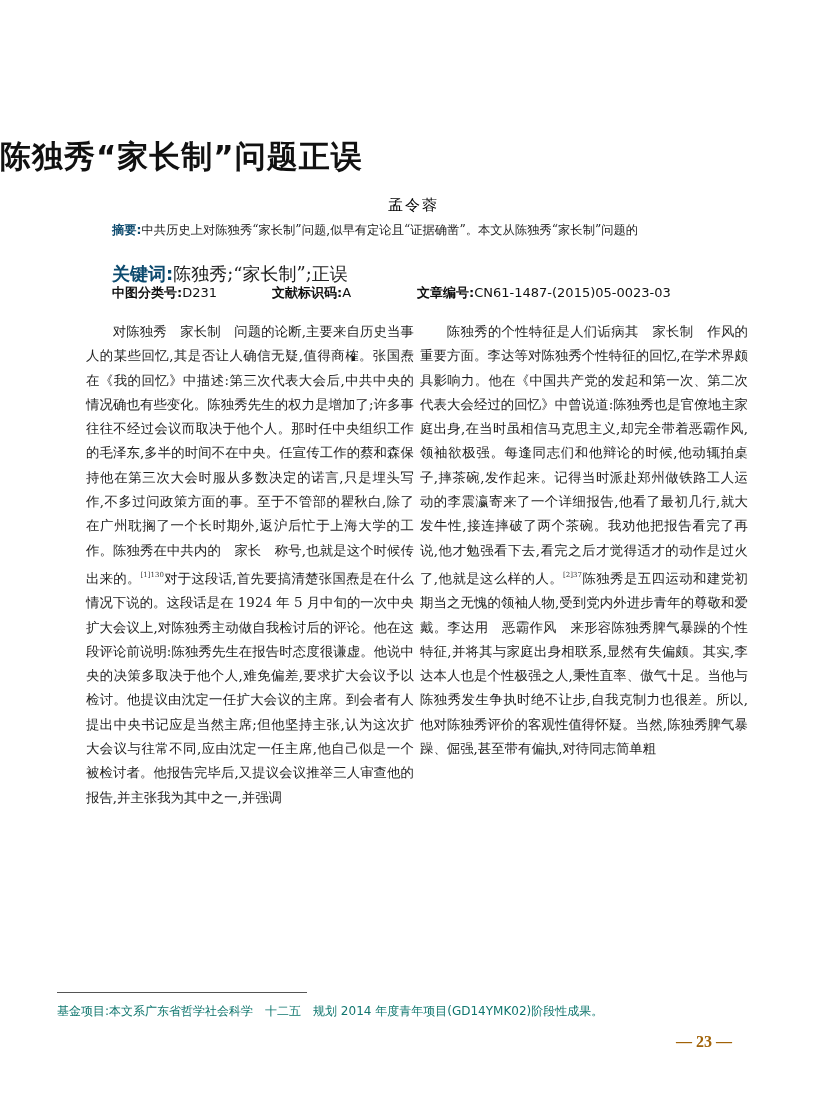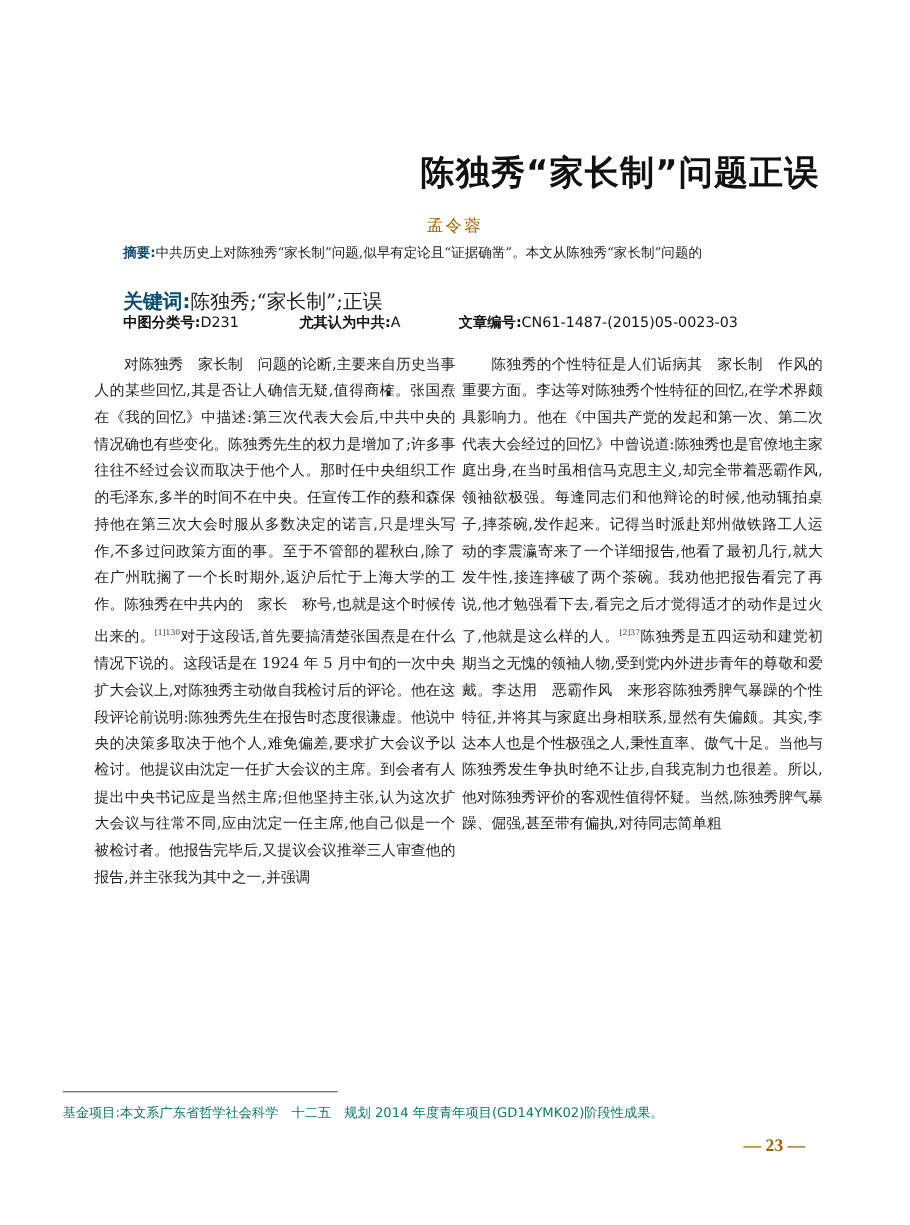--- a/index.html
+++ b/index.html
@@ -1,22 +1,22 @@
 <!DOCTYPE html>
 <html><head>
 <meta charset="utf-8">
 <style>
   html, body { margin: 0; padding: 0; background: #ffffff; }
   body { width: 827px; height: 1114px; position: relative; overflow: hidden; color: #1a1a1a;
          font-family: "DejaVu Serif", "Liberation Serif", serif; }
-  .title { position: absolute; top: 136px; left: 0; width: 745px; text-align: right;
+  .title { position: absolute; top: 136px; left: 0; width: 745px; text-align: left;
            font-family: "DejaVu Sans", "Liberation Sans", sans-serif; font-weight: bold;
            font-size: 31px; letter-spacing: 1px; color: #111; }
   .author { position: absolute; top: 196px; left: 0; width: 827px; text-align: center;
-            font-size: 15px; color: #a16207; letter-spacing: 2px; }
+            font-size: 15px; color: #000000; letter-spacing: 2px; }
   .abstract { position: absolute; top: 221px; left: 112px; width: 630px; font-size: 12.3px;
               line-height: 19px; color: #222; }
   .abstract .a1 { text-indent: 0; white-space: nowrap; }
   .abstract .a2 { margin-left: -10px; white-space: nowrap; }
   .lbl { font-family: "DejaVu Sans", "Liberation Sans", sans-serif; font-weight: bold; color: #0c4a6e; }
   .kw { position: absolute; top: 262px; left: 112px; font-size: 18px; color: #222; white-space: nowrap; }
   .cls { position: absolute; top: 284px; left: 112px; width: 640px; font-size: 13px; color: #111;
          font-family: "DejaVu Sans", "Liberation Sans", sans-serif; white-space: nowrap; }
   .cls span.item { display: inline-block; }
   .cls .i1 { width: 160px; }
@@ -40,21 +40,21 @@
 <div class="title">陈独秀“家长制”问题正误</div>
 <div class="author">孟令蓉</div>
 
 <div class="abstract">
   <div class="a1"><span class="lbl">摘要:</span><span>中共历史上对陈独秀“家长制”问题,似早有定论且“证据确凿”。本文从陈独秀“家长制”问题的</span></div>
 </div>
 
 <div class="kw"><span class="lbl">关键词:</span><span>陈独秀;“家长制”;正误</span></div>
 
 <div class="cls">
-  <span class="item i1"><b>中图分类号:</b><span>D231</span></span><span class="item i2"><b>尤其认为中共:</b><span>A</span></span><span class="item"><b>文章编号:</b><span>CN61-1487-(2015)05-0023-03</span></span>
+  <span class="item i1"><b>中图分类号:</b><span>D231</span></span><span class="item i2"><b>文献标识码:</b><span>A</span></span><span class="item"><b>文章编号:</b><span>CN61-1487-(2015)05-0023-03</span></span>
 </div>
 
 <div class="col left">
   <p class="indent"><span>对陈独秀　家长制　问题的论断,主要来自历史当事人的某些回忆,其是否让人确信无疑,值得商榷。张国焘在《我的回忆》中描述:第三次代表大会后,中共中央的情况确也有些变化。陈独秀先生的权力是增加了;许多事往往不经过会议而取决于他个人。那时任中央组织工作的毛泽东,多半的时间不在中央。任宣传工作的蔡和森保持他在第三次大会时服从多数决定的诺言,只是埋头写作,不多过问政策方面的事。至于不管部的瞿秋白,除了在广州耽搁了一个长时期外,返沪后忙于上海大学的工作。陈独秀在中共内的　家长　称号,也就是这个时候传出来的。</span><sup>[1]130</sup><span>对于这段话,首先要搞清楚张国焘是在什么情况下说的。这段话是在 1924 年 5 月中旬的一次中央扩大会议上,对陈独秀主动做自我检讨后的评论。他在这段评论前说明:陈独秀先生在报告时态度很谦虚。他说中央的决策多取决于他个人,难免偏差,要求扩大会议予以检讨。他提议由沈定一任扩大会议的主席。到会者有人提出中央书记应是当然主席;但他坚持主张,认为这次扩大会议与往常不同,应由沈定一任主席,他自己似是一个被检讨者。他报告完毕后,又提议会议推举三人审查他的报告,并主张我为其中之一,并强调</span></p>
 </div>
 
 <div class="col right">
   <p class="indent"><span>陈独秀的个性特征是人们诟病其　家长制　作风的重要方面。李达等对陈独秀个性特征的回忆,在学术界颇具影响力。他在《中国共产党的发起和第一次、第二次代表大会经过的回忆》中曾说道:陈独秀也是官僚地主家庭出身,在当时虽相信马克思主义,却完全带着恶霸作风,领袖欲极强。每逢同志们和他辩论的时候,他动辄拍桌子,摔茶碗,发作起来。记得当时派赴郑州做铁路工人运动的李震瀛寄来了一个详细报告,他看了最初几行,就大发牛性,接连摔破了两个茶碗。我劝他把报告看完了再说,他才勉强看下去,看完之后才觉得适才的动作是过火了,他就是这么样的人。</span><sup>[2]37</sup><span>陈独秀是五四运动和建党初期当之无愧的领袖人物,受到党内外进步青年的尊敬和爱戴。李达用　恶霸作风　来形容陈独秀脾气暴躁的个性特征,并将其与家庭出身相联系,显然有失偏颇。其实,李达本人也是个性极强之人,秉性直率、傲气十足。当他与陈独秀发生争执时绝不让步,自我克制力也很差。所以,他对陈独秀评价的客观性值得怀疑。当然,陈独秀脾气暴躁、倔强,甚至带有偏执,对待同志简单粗</span></p>
 </div>
 

